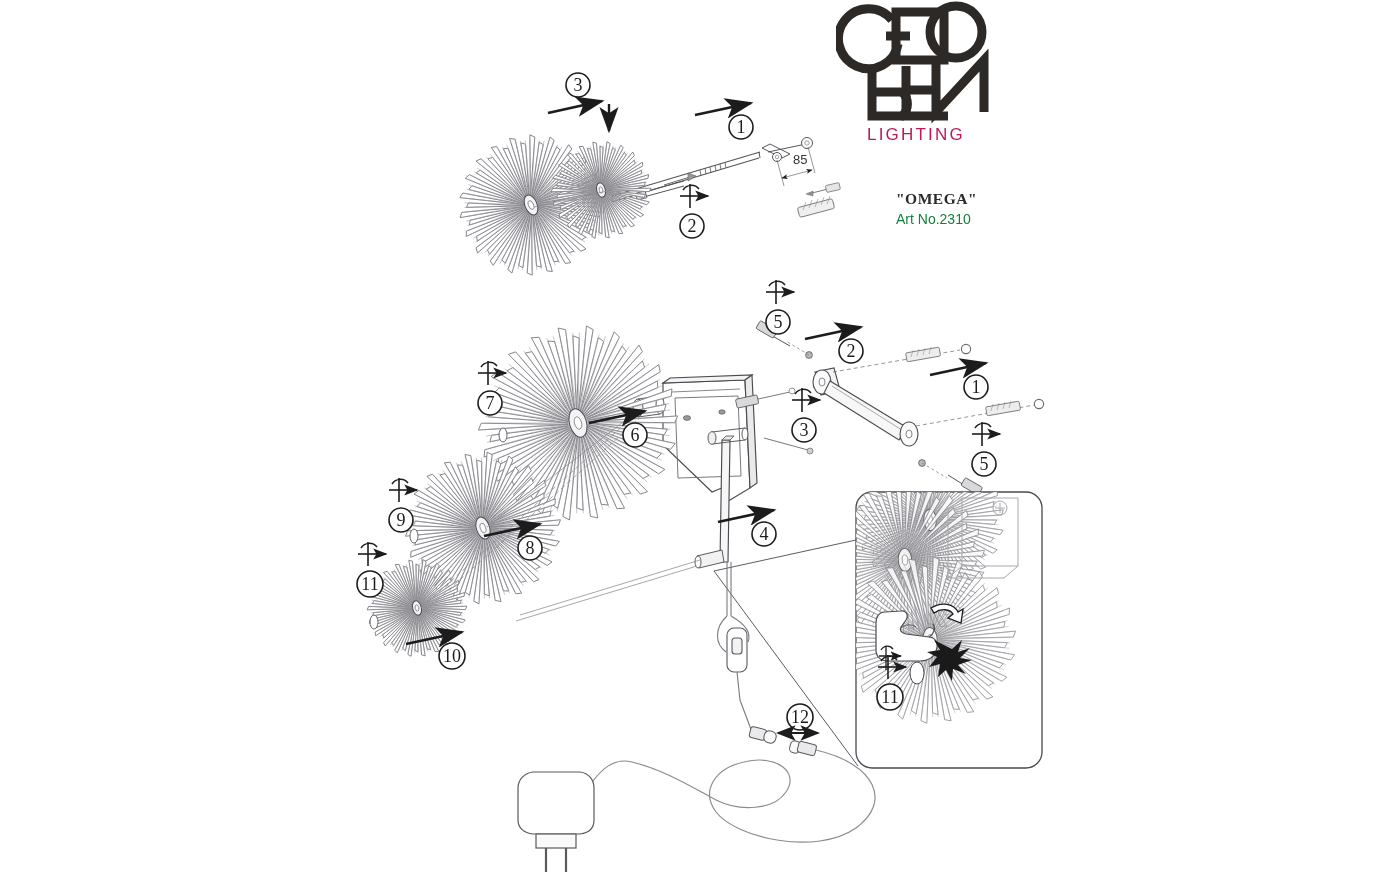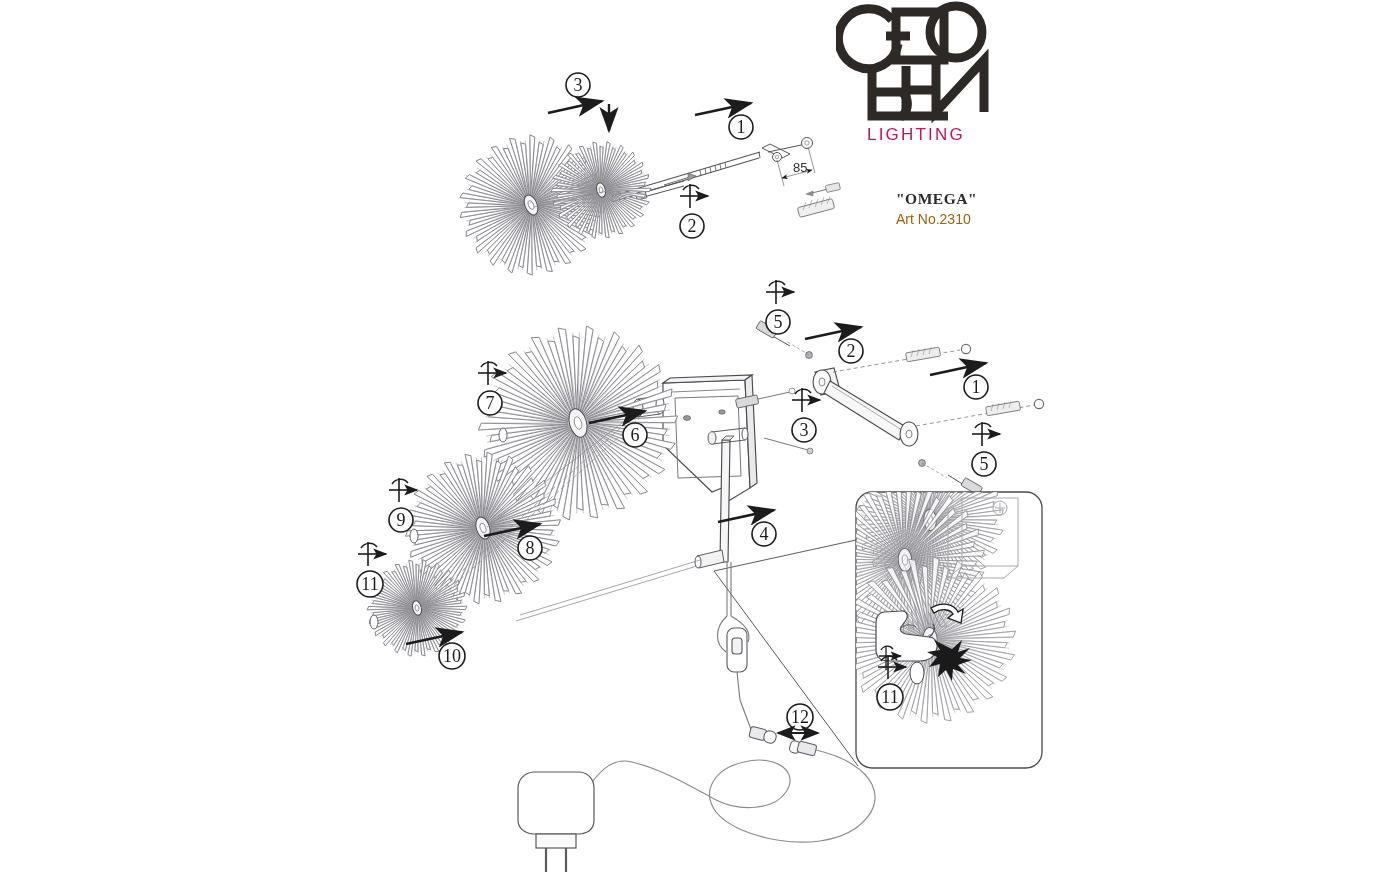--- a/index.html
+++ b/index.html
@@ -9,21 +9,21 @@
   #art{position:absolute;left:0;top:0;width:1400px;height:875px;}
 
   .logo-wrap{position:absolute;left:836px;top:0px;width:160px;height:150px;}
   .logo-sub{position:absolute;left:836px;top:125px;width:160px;
             text-align:center;font-size:17px;letter-spacing:2.2px;
             color:#be185d;font-family:"Liberation Sans",sans-serif;}
   .prod-name{position:absolute;left:896px;top:190px;font-size:15.5px;
              font-weight:bold;color:#2b2b2b;
              font-family:"Liberation Serif",serif;letter-spacing:.5px;}
   .prod-art{position:absolute;left:896px;top:211px;font-size:14px;
-            color:#a16207;font-family:"Liberation Sans",sans-serif;}
+            color:#15803d;font-family:"Liberation Sans",sans-serif;}
   .dim-label{position:absolute;font-size:13px;color:#333;
              font-family:"Liberation Sans",sans-serif;}
 </style>
 </head>
 <body>
 
 <div id="sheet">
 
   <svg id="art" viewBox="0 0 1400 875">
     <defs>
@@ -1542,14 +1542,14 @@
         <path d="M70,90 L104,90"></path>
         <path d="M100,60 L100,112 L148,60 L148,112"></path>
       </g>
     </svg>
   </div>
   <div class="logo-sub">LIGHTING</div>
 
   <div class="prod-name">"OMEGA"</div>
   <div class="prod-art">Art No.2310</div>
 
-  <div class="dim-label" id="dim0" style="left: 793px; top: 160px;">85</div>
+  <div class="dim-label" id="dim0" style="left: 793px; top: 152px;">85</div>
 </div>
 
 </body></html>

